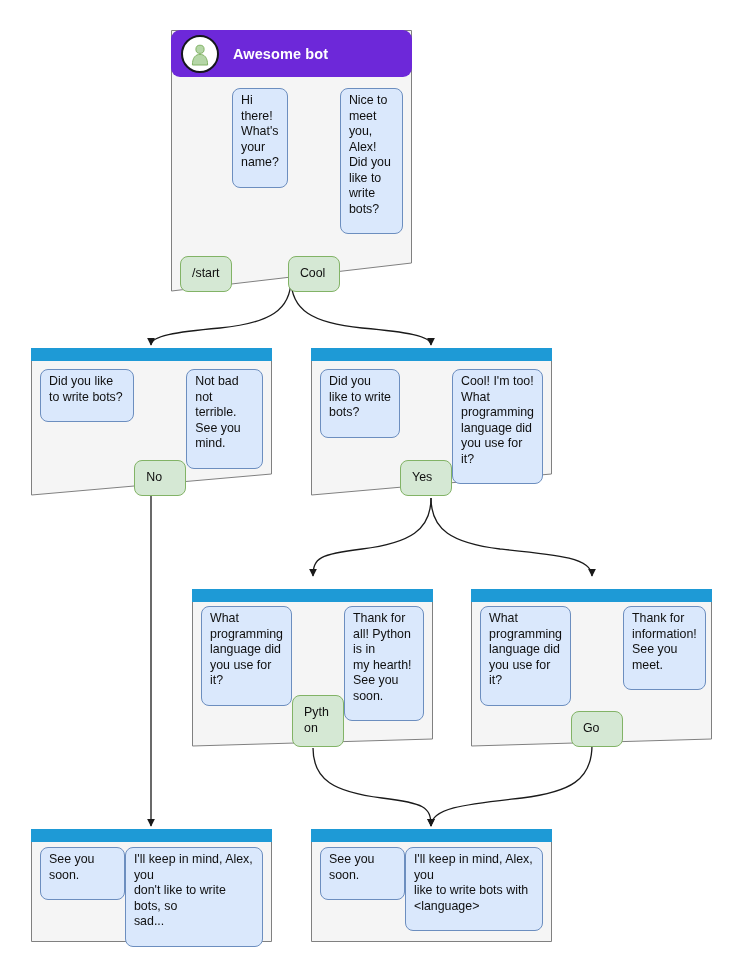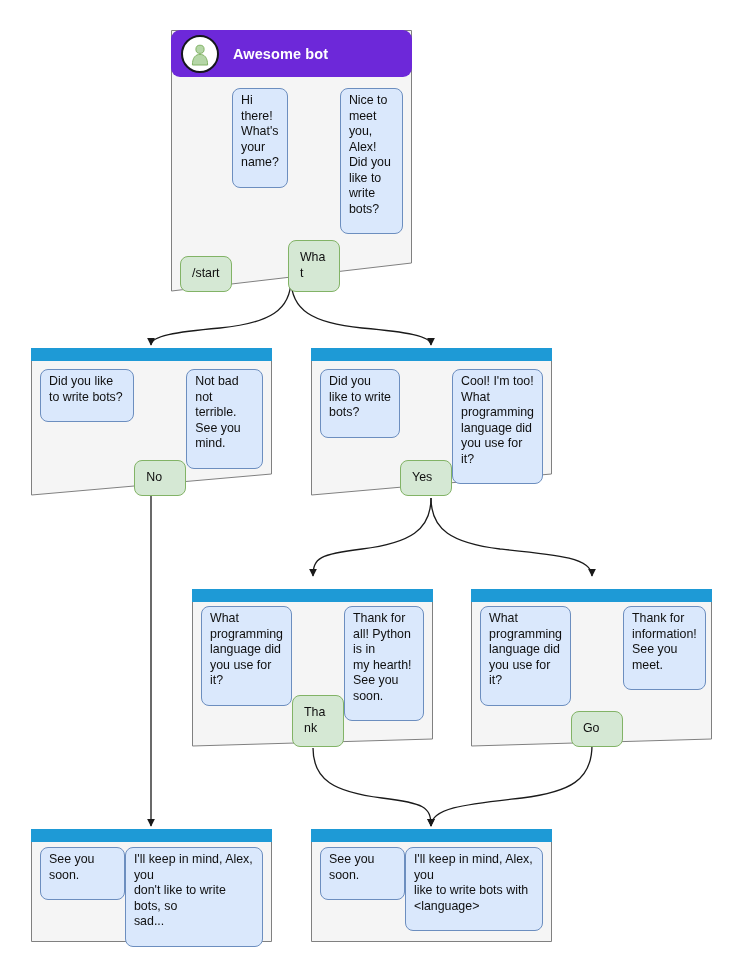--- a/index.html
+++ b/index.html
@@ -168,21 +168,21 @@
           </svg>
         </div>
         <span class="bot-title">Awesome bot</span>
       </div>
       <div class="chat">
         <div class="bubble user">/start</div>
         <div style="height:14px"></div>
         <div class="bubble bot">Hi there!
 What's your name?</div>
         <div style="height:16px"></div>
-        <div class="bubble user">What</div>
+        <div class="bubble user">Cool</div>
         <div style="height:14px"></div>
         <div class="bubble bot">Nice to meet you, Alex!
 Did you like to write bots?</div>
       </div>
     </div>
   </div>
 
   <div class="node" style="left:31px; top:348px; width:241px; height:148px;">
     <svg class="node-shape" viewBox="0 0 241 148" preserveAspectRatio="none">
       <path d="M 0.5 0.5 H 240.5 V 126 L 0.5 147 Z" fill="#f5f5f5" stroke="#808080" stroke-width="1"></path>
@@ -221,21 +221,21 @@
   <div class="node" style="left:192px; top:589px; width:241px; height:158px;">
     <svg class="node-shape" viewBox="0 0 241 158" preserveAspectRatio="none">
       <path d="M 0.5 0.5 H 240.5 V 150 L 0.5 157 Z" fill="#f5f5f5" stroke="#808080" stroke-width="1"></path>
     </svg>
     <div class="node-content">
       <div class="node-header" style="background:#1e9ad6;"></div>
       <div class="chat" style="padding-top:4px;">
         <div class="bubble bot">What programming
 language did you use for it?</div>
         <div style="height:12px"></div>
-        <div class="bubble user">Thank</div>
+        <div class="bubble user">Python</div>
         <div style="height:13px"></div>
         <div class="bubble bot">Thank for all! Python is in
 my hearth!
 See you soon.</div>
       </div>
     </div>
   </div>
 
   <div class="node" style="left:471px; top:589px; width:241px; height:158px;">
     <svg class="node-shape" viewBox="0 0 241 158" preserveAspectRatio="none">

